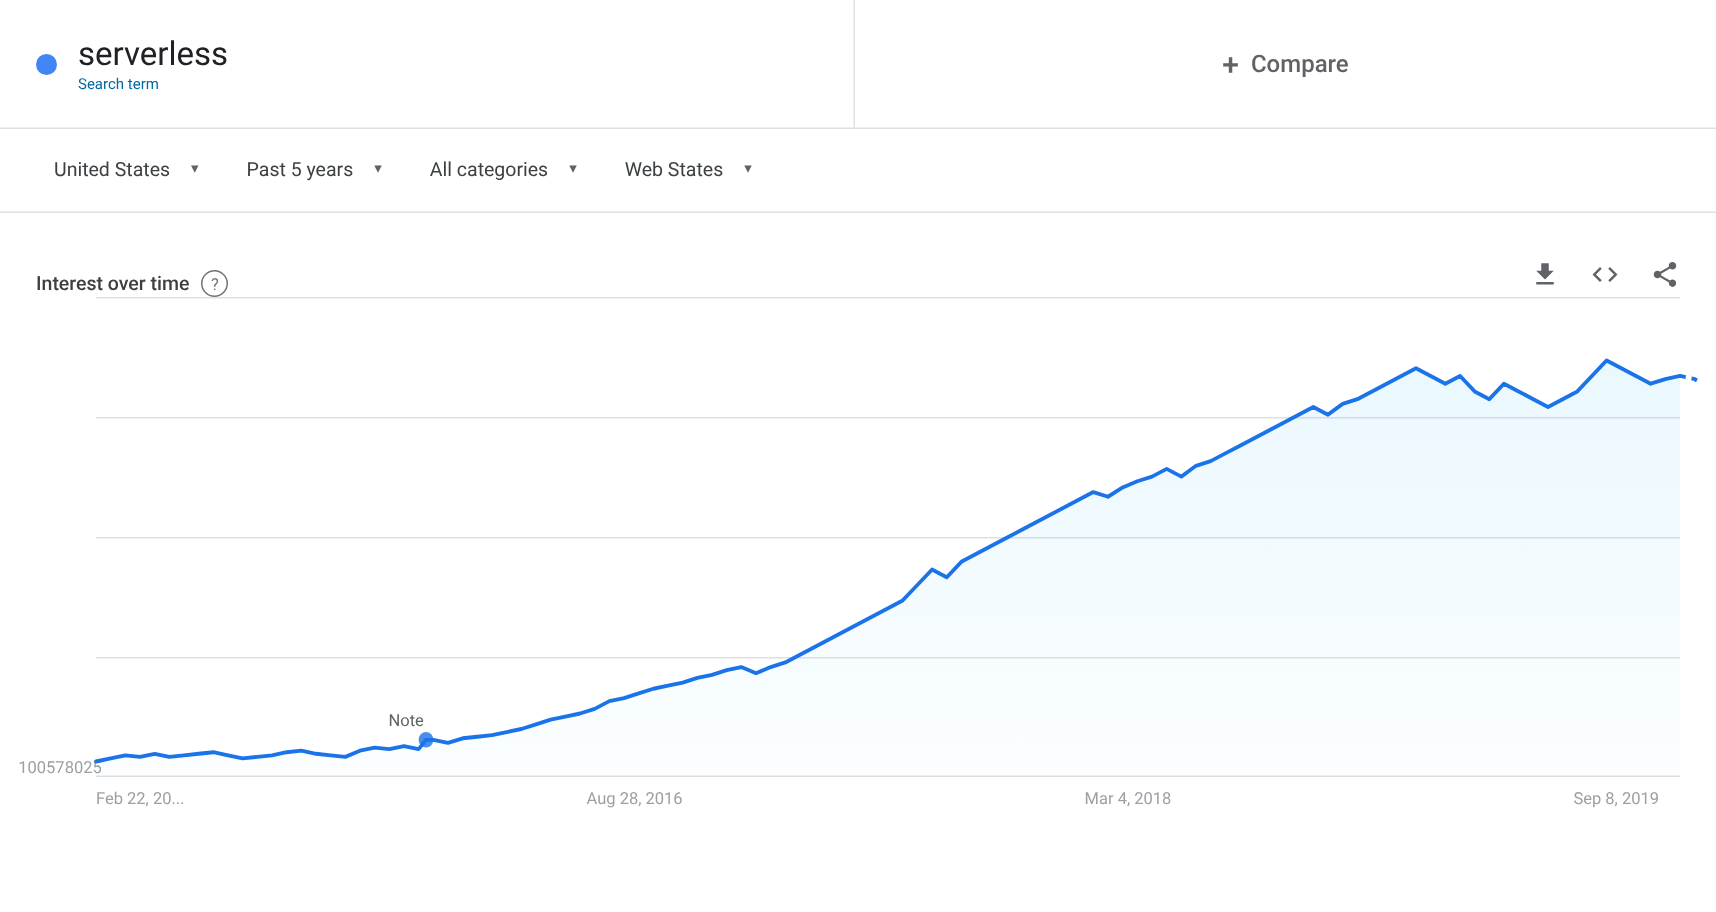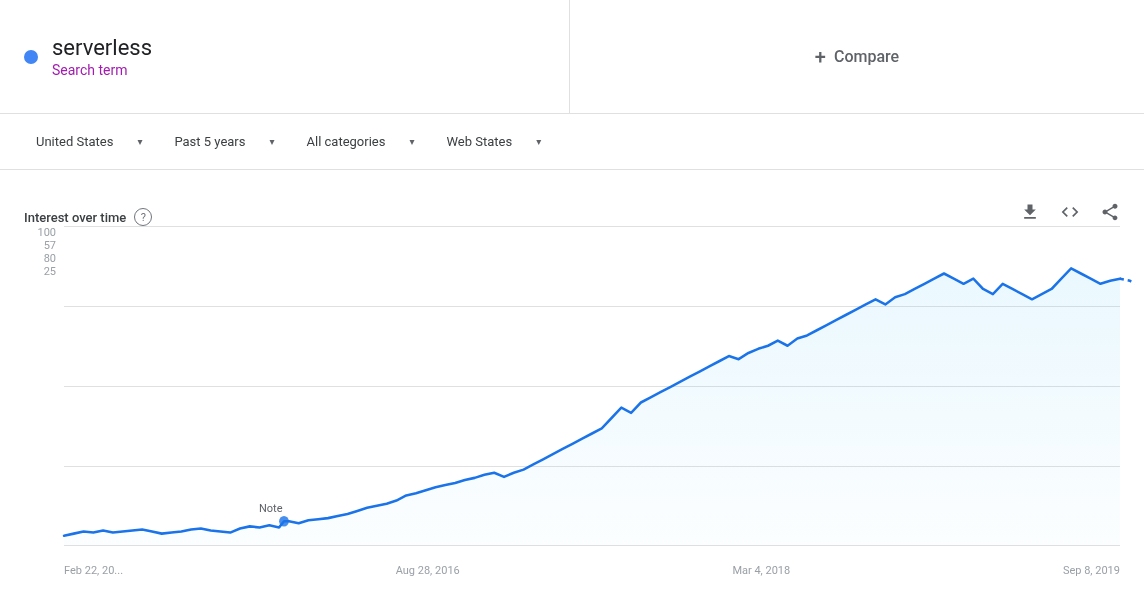--- a/index.html
+++ b/index.html
@@ -1,46 +1,46 @@
 <!DOCTYPE html>
 <html><head>
   <meta charset="utf-8">
   <style>
     * { box-sizing: border-box; margin: 0; padding: 0; }
     body { font-family: 'Roboto', Arial, sans-serif; background: #fff; color: #333; font-size: 14px; width: 1144px; height: 608px; overflow: hidden; }
 
-    .header { display: flex; border-bottom: 1px solid #e0e0e0; height: 114px; }
+    .header { display: flex; border-bottom: 1px solid #e0e0e0; height: 86px; }
     .search-term { flex: 0 0 570px; display: flex; align-items: center; padding: 20px 24px; border-right: 1px solid #e0e0e0; }
     .dot { width: 14px; height: 14px; border-radius: 50%; background: #4285f4; margin-right: 14px; flex-shrink: 0; }
     .term-info { display: flex; flex-direction: column; }
     .term-name { font-size: 22px; font-weight: 400; color: #202124; }
-    .term-label { font-size: 14px; color: #a21caf; margin-top: 2px; }
+    .term-label { font-size: 10px; color: #0369a1; margin-top: 2px; }
     .compare-section { flex: 1; display: flex; align-items: center; justify-content: center; cursor: pointer; }
     .compare-btn { display: flex; align-items: center; gap: 8px; color: #5f6368; font-size: 16px; font-weight: 500; cursor: pointer; }
     .compare-plus { font-size: 20px; color: #5f6368; }
 
     .filters { display: flex; align-items: center; padding: 0 24px; height: 56px; border-bottom: 1px solid #e0e0e0; gap: 8px; }
-    .filter-btn { display: flex; align-items: center; gap: 24px; padding: 8px 12px; color: #3c4043; font-size: 13px; cursor: pointer; border-radius: 4px; }
+    .filter-btn { display: flex; align-items: flex-start; gap: 14px; padding: 8px 12px; color: #3c4043; font-size: 13px; cursor: pointer; border-radius: 4px; }
     .chevron { font-size: 10px; color: #5f6368; }
 
     .chart-section { padding: 0 24px; }
     .chart-header { display: flex; align-items: flex-end; justify-content: space-between; height: 56px; }
     .chart-title-area { display: flex; align-items: center; gap: 8px; }
     .chart-title { font-size: 13px; color: #3c4043; font-weight: 500; }
     .help-icon { width: 18px; height: 18px; border-radius: 50%; border: 1.5px solid #70757a; display: flex; align-items: center; justify-content: center; font-size: 11px; color: #70757a; cursor: pointer; }
     .chart-actions { display: flex; align-items: center; gap: 20px; }
     .action-icon { color: #5f6368; cursor: pointer; font-size: 18px; }
 
     .chart-area { position: relative; height: 360px; margin-top: 0; }
-    .y-axis { position: absolute; left: 0; top: 0; bottom: 40px; width: 40px; display: flex; flex-direction: column; justify-content: flex-start; align-items: flex-end; padding-right: 8px; }
+    .y-axis { position: absolute; left: 0; top: 0; bottom: 40px; width: 40px; display: flex; justify-content: center; align-items: flex-end; padding-right: 8px; }
     .y-label { font-size: 11px; color: #9aa0a6; }
     .chart-inner { position: absolute; left: 40px; right: 0; top: 0; bottom: 40px; }
     .grid-lines { position: absolute; top: 0; left: 0; right: 0; bottom: 0; }
     .grid-line { position: absolute; left: 0; right: 0; border-top: 1px solid #e0e0e0; }
-    .x-axis { position: absolute; bottom: 0; left: 40px; right: 0; height: 40px; display: flex; justify-content: space-between; align-items: center; padding-top: 8px; }
+    .x-axis { position: absolute; bottom: 0; left: 40px; right: 14px; height: 40px; display: flex; justify-content: space-between; align-items: flex-start; padding-top: 8px; }
     .x-label { font-size: 11px; color: #9aa0a6; }
 
     svg.trend-line { position: absolute; top: 0; left: 0; width: 100%; height: 100%; overflow: visible; }
   </style>
 </head>
 <body>
 
 <div class="header">
   <div class="search-term">
     <div class="dot"></div>

